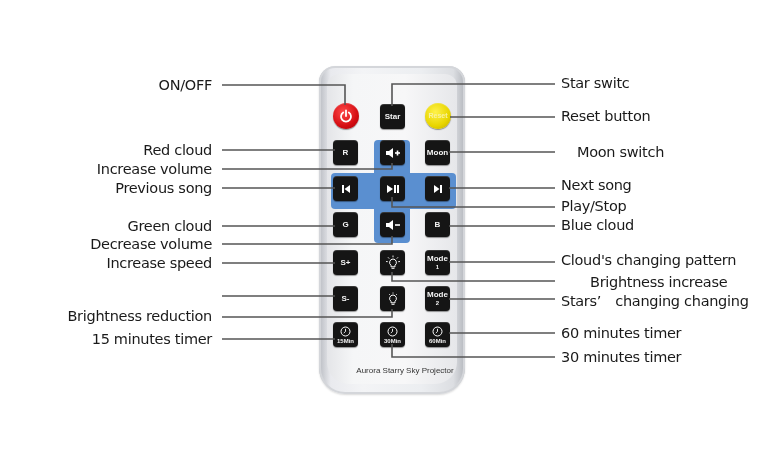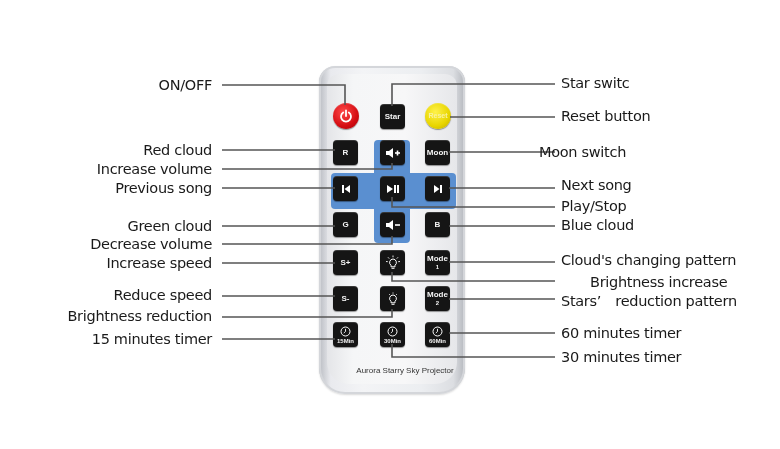--- a/index.html
+++ b/index.html
@@ -195,29 +195,28 @@
     </g>
   </svg>
 
   <div class="label left" style="right:568px;top:76px;">ON/OFF</div>
   <div class="label left" style="right:568px;top:141px;">Red cloud</div>
   <div class="label left" style="right:568px;top:160px;">Increase volume</div>
   <div class="label left" style="right:568px;top:179px;">Previous song</div>
   <div class="label left" style="right:568px;top:217px;">Green cloud</div>
   <div class="label left" style="right:568px;top:254px;">Increase speed</div>
   <div class="label left" style="right:568px;top:235px;">Decrease volume</div>
-  <div class="label left" style="right:568px;top:286px;">Reduce speed</div>
   <div class="label left" style="right:568px;top:307px;">Brightness reduction</div>
   <div class="label left" style="right:568px;top:330px;">15 minutes timer</div>
 
   <div class="label" style="left:561px;top:74px;">Star switc</div>
   <div class="label" style="left:561px;top:107px;">Reset button</div>
-  <div class="label" style="left:539px;top:143px;">Moon switch</div>
+  <div class="label" style="left:577px;top:143px;">Moon switch</div>
   <div class="label" style="left:561px;top:176px;">Next song</div>
   <div class="label" style="left:561px;top:197px;">Play/Stop</div>
   <div class="label" style="left:561px;top:216px;">Blue cloud</div>
   <div class="label" style="left:561px;top:251px;">Cloud's changing pattern</div>
   <div class="label" style="left:561px;top:273px;margin-left:29px;">Brightness increase</div>
-  <div class="label" style="left:561px;top:292px;">Stars’　reduction pattern</div>
+  <div class="label" style="left:561px;top:292px;">Stars’　changing changing</div>
   <div class="label" style="left:561px;top:324px;">60 minutes timer</div>
   <div class="label" style="left:561px;top:348px;">30 minutes timer</div>
 
 </div>
 
 </body></html>

